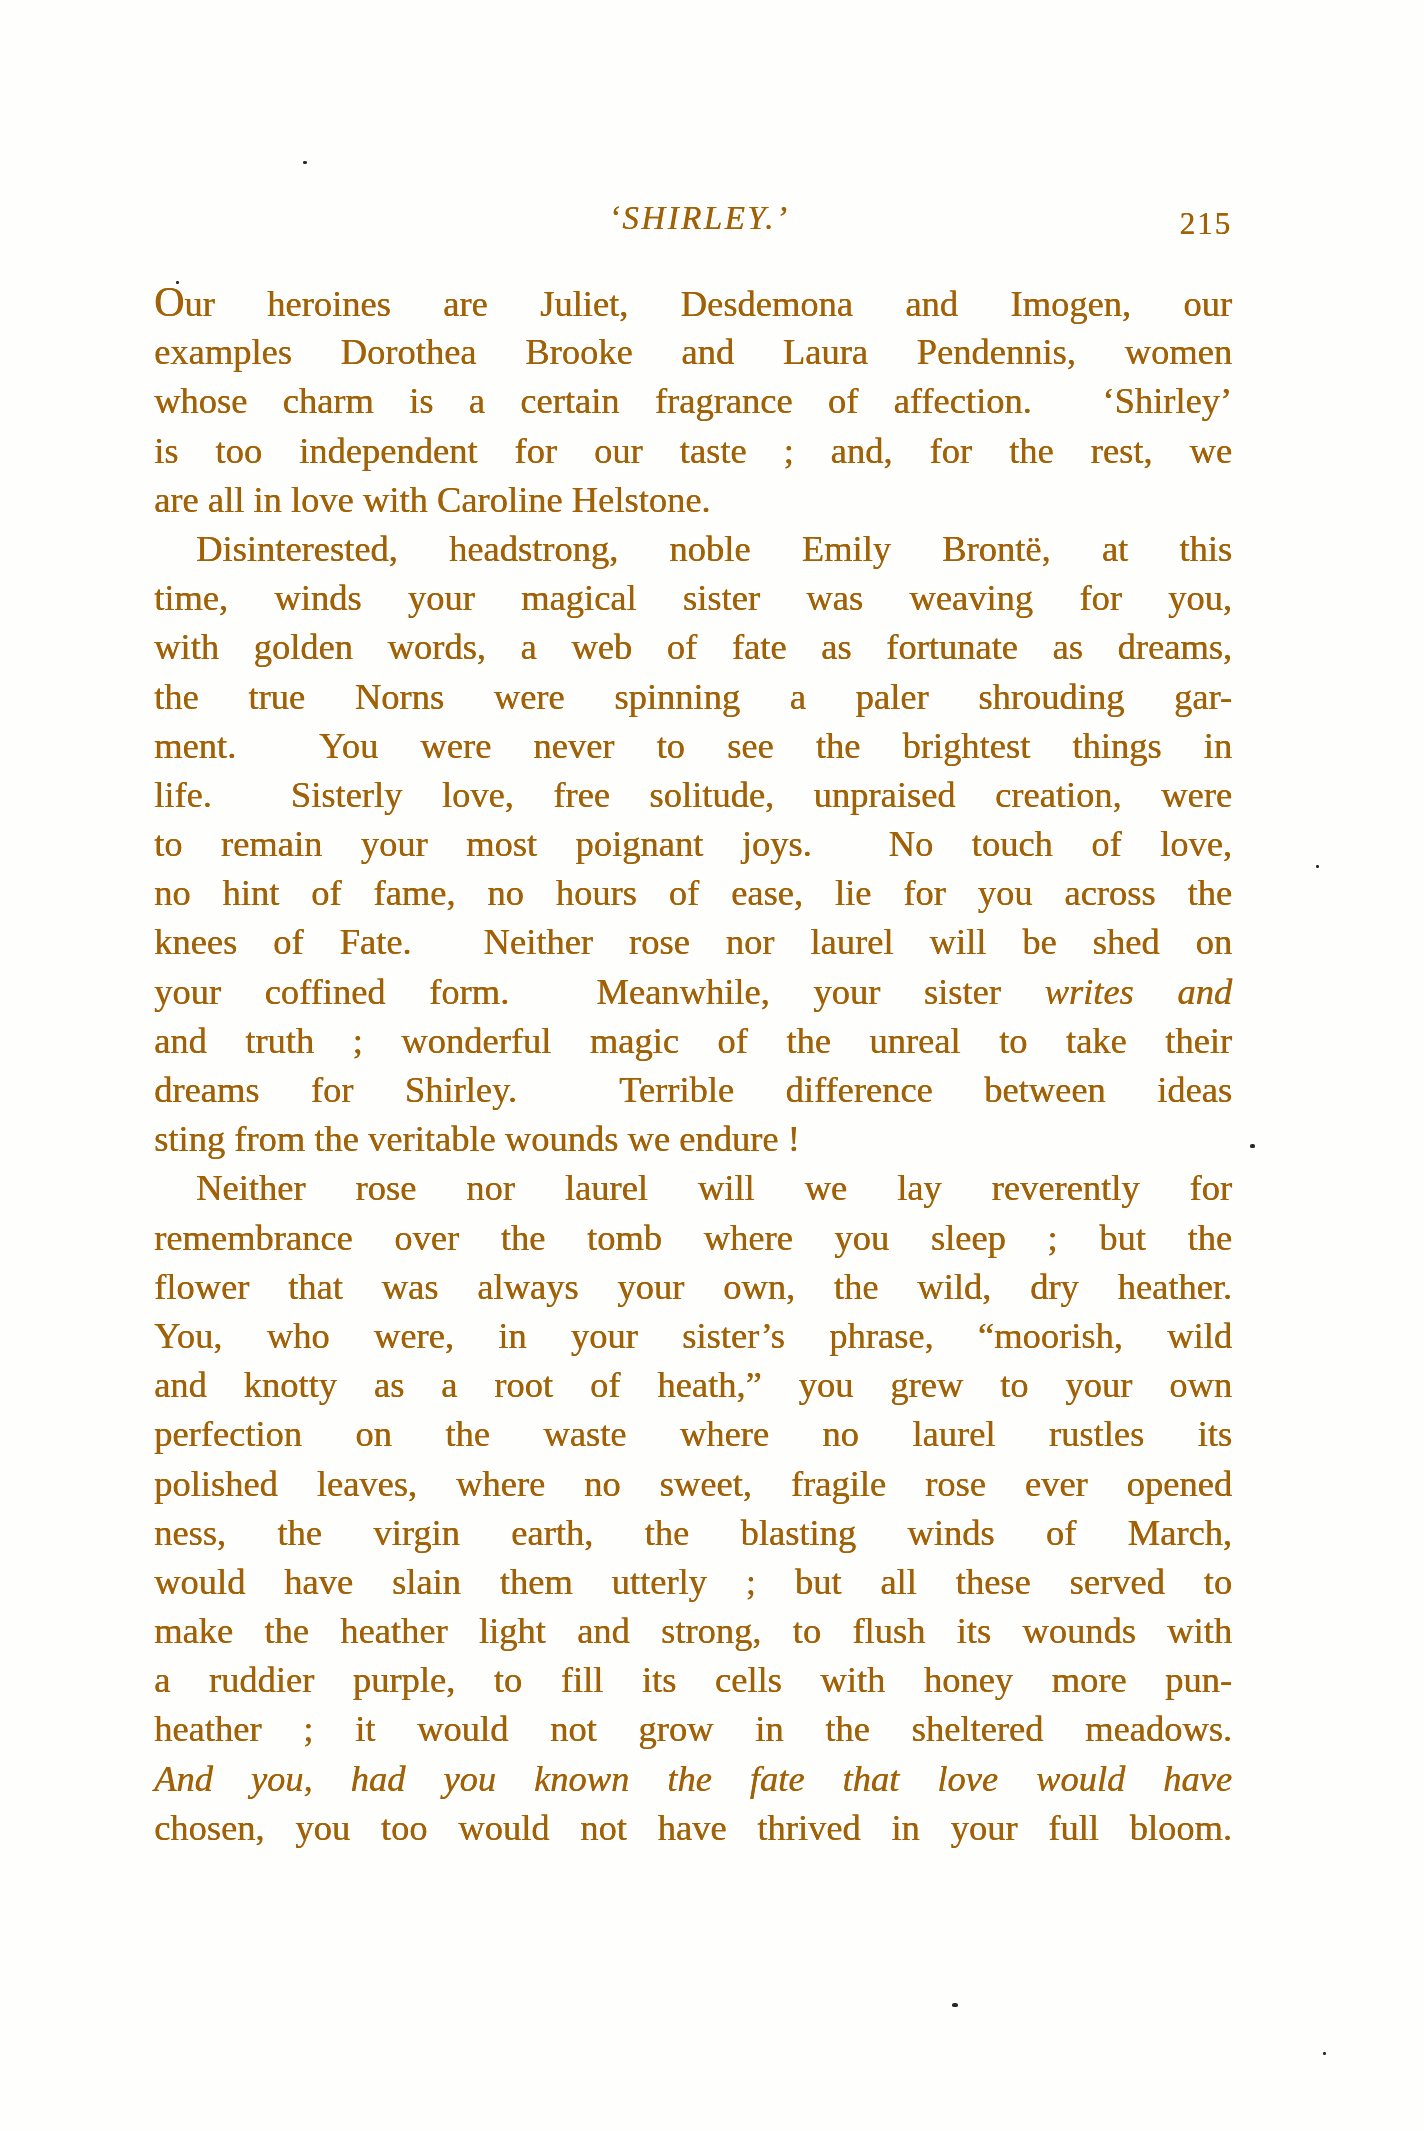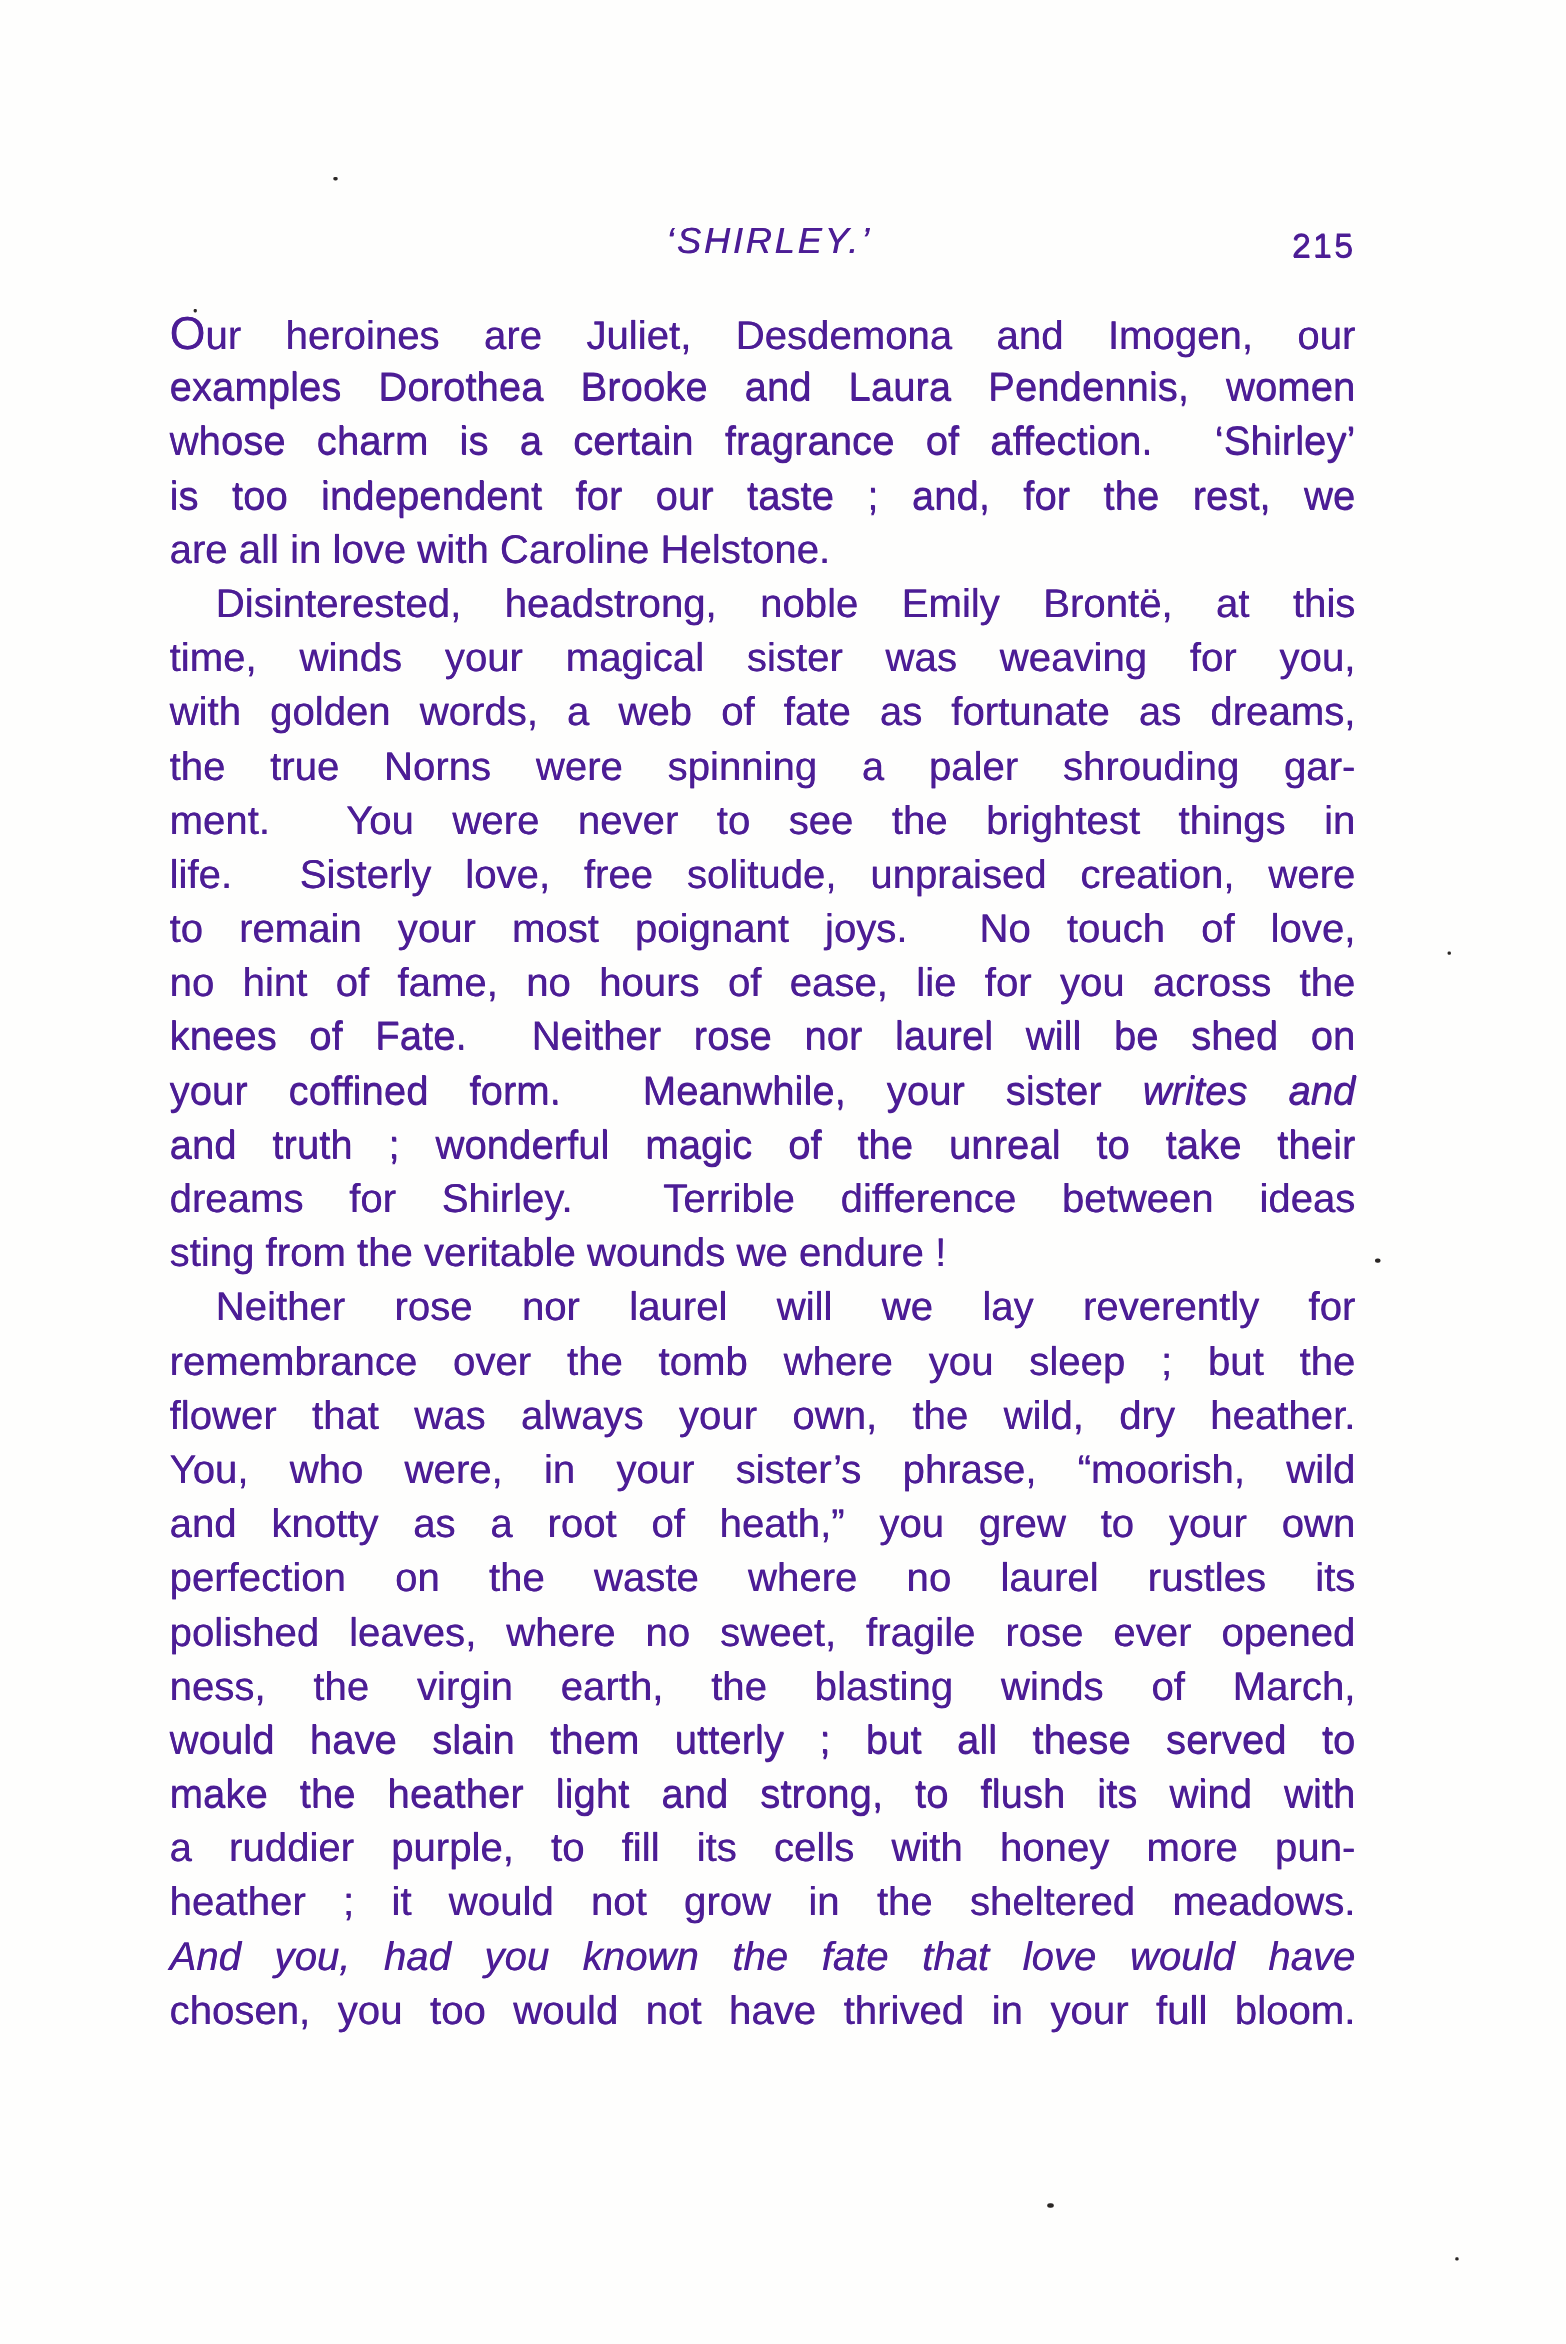--- a/index.html
+++ b/index.html
@@ -1,21 +1,21 @@
 <!DOCTYPE html>
 <html><head>
 <meta charset="utf-8">
 <style>
   html,body { margin:0; padding:0; background:#ffffff; }
   .page {
     position:relative;
     width:1424px; height:2131px;
     background:#fefefdff;
-    color:#4c1d95;
-    font-family:Liberation Sans, sans-serif;
+    color:#a16207;
+    font-family:Liberation Serif, serif;
     overflow:hidden;
   }
   .running-header {
     position:absolute; left:130px; top:200px;
     width:1102px; height:44px;
   }
   .title {
     display:block;
     text-align:center;
     font-style:italic;
@@ -82,21 +82,21 @@
       <div class="line para-end"><span>sting from the veritable wounds we endure&nbsp;!</span></div>
       <div class="line indent"><span>Neither rose nor laurel will we lay reverently for</span></div>
       <div class="line"><span>remembrance over the tomb where you sleep&nbsp;; but the</span></div>
       <div class="line"><span>flower that was always your own, the wild, dry heather.</span></div>
       <div class="line"><span>You, who were, in your sister’s phrase, “moorish, wild</span></div>
       <div class="line"><span>and knotty as a root of heath,” you grew to your own</span></div>
       <div class="line"><span>perfection on the waste where no laurel rustles its</span></div>
       <div class="line"><span>polished leaves, where no sweet, fragile rose ever opened</span></div>
       <div class="line"><span>ness, the virgin earth, the blasting winds of March,</span></div>
       <div class="line"><span>would have slain them utterly&nbsp;; but all these served to</span></div>
-      <div class="line"><span>make the heather light and strong, to flush its wind with</span></div>
+      <div class="line"><span>make the heather light and strong, to flush its wounds with</span></div>
       <div class="line"><span>a ruddier purple, to fill its cells with honey more pun-</span></div>
       <div class="line"><span>heather&nbsp;; it would not grow in the sheltered meadows.</span></div>
       <div class="line italic"><span>And you, had you known the fate that love would have</span></div>
       <div class="line"><span>chosen, you too would not have thrived in your full bloom.</span></div>
     </div>
 
   <div class="speck" style="left:303px; top:161px; width:4px; height:3px;"></div>
   <div class="speck" style="left:176px; top:281px; width:3px; height:3px;"></div>
   <div class="speck" style="left:1316px; top:865px; width:3px; height:3px;"></div>
   <div class="speck" style="left:1250px; top:1144px; width:5px; height:4px;"></div>

